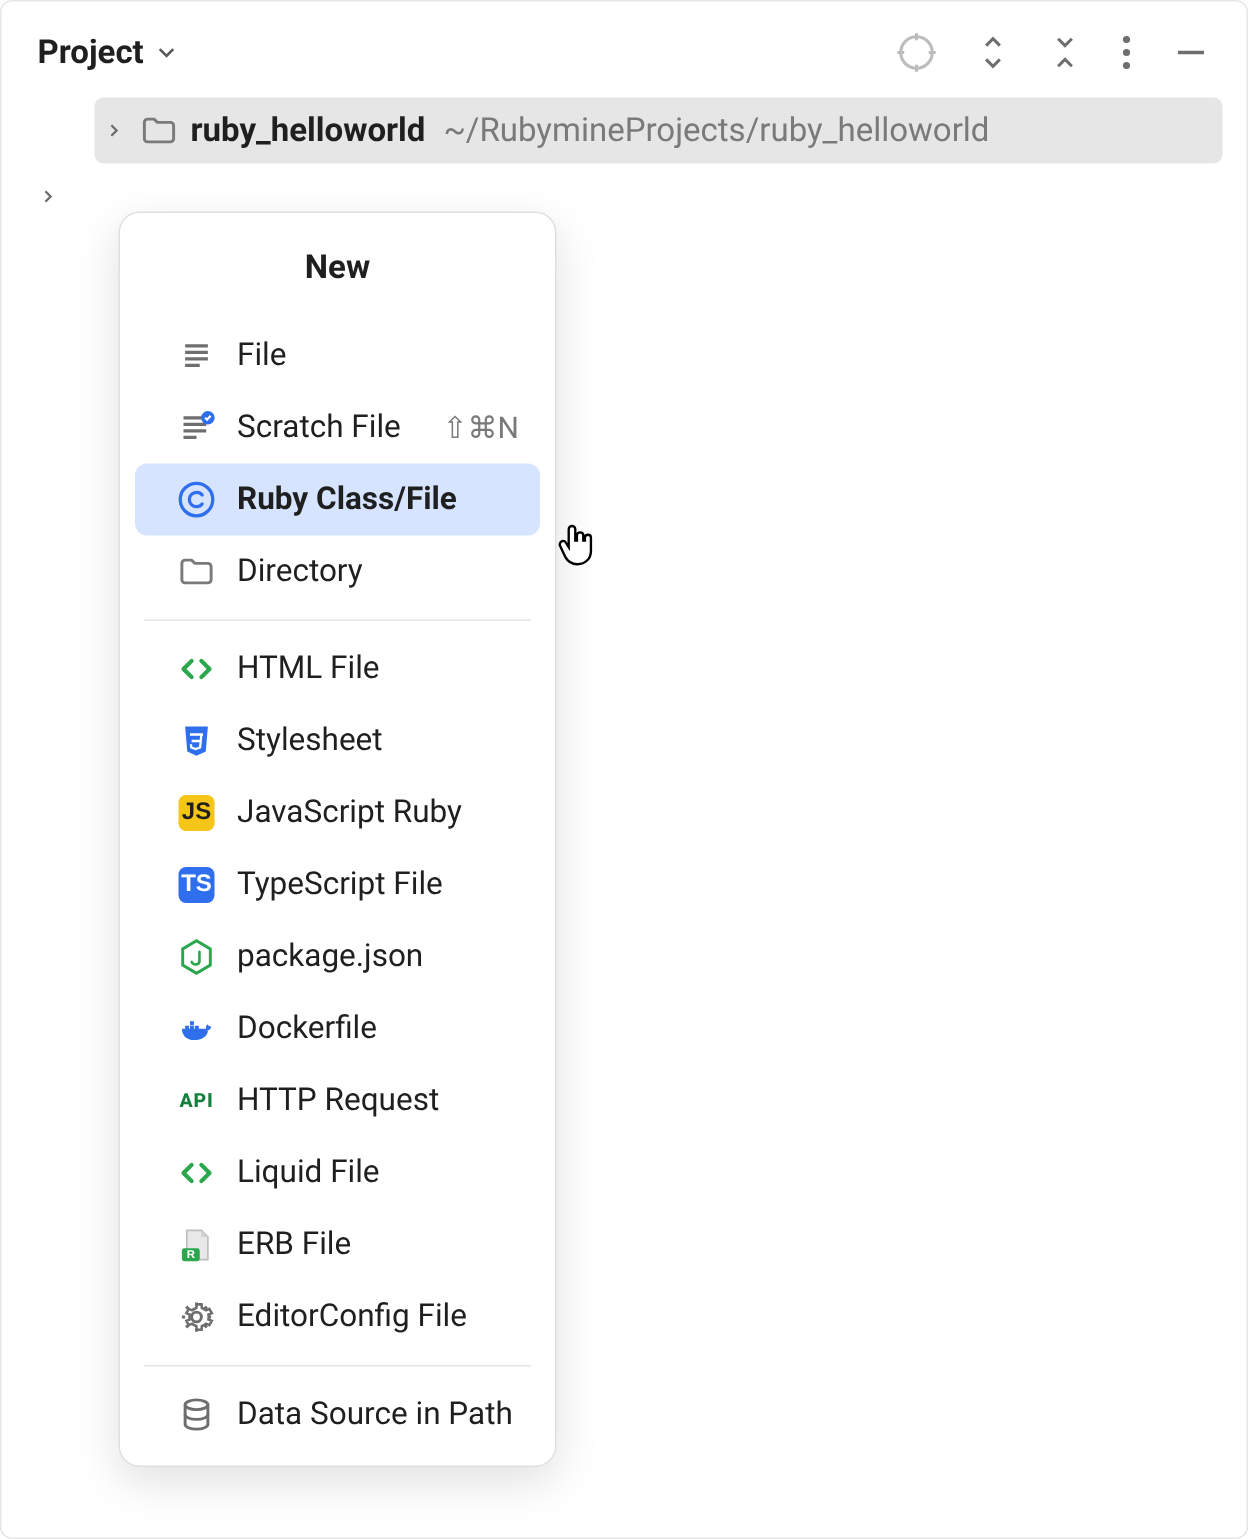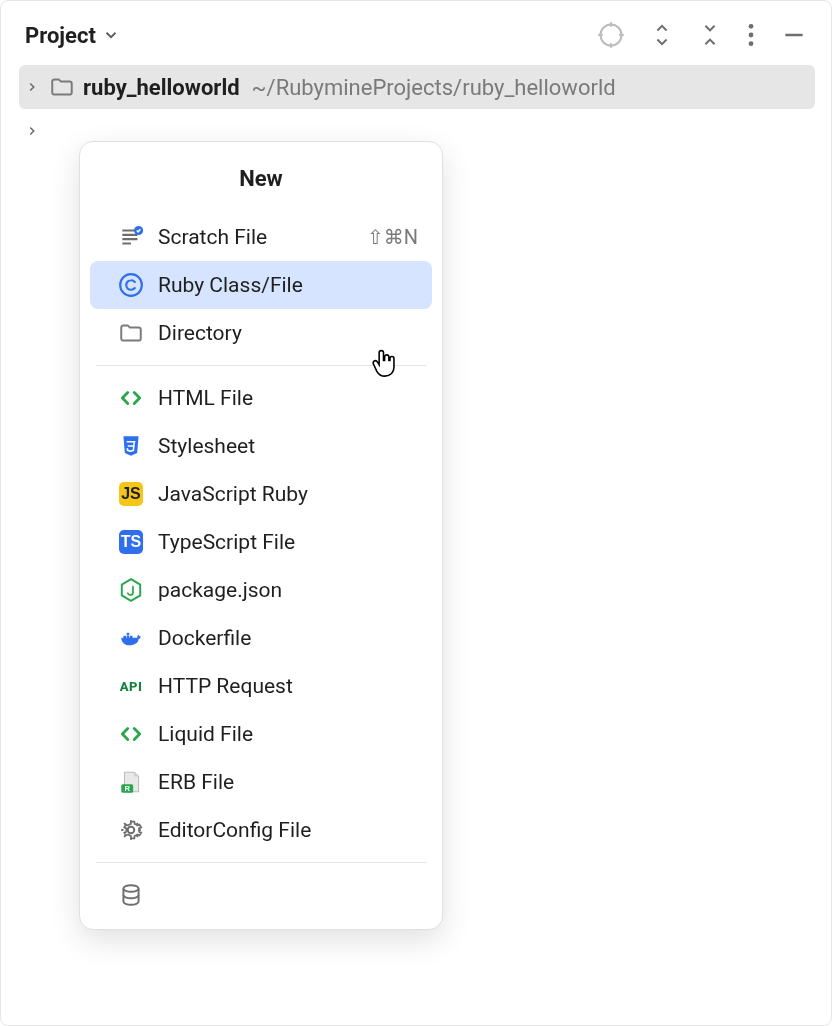--- a/index.html
+++ b/index.html
@@ -46,37 +46,38 @@
   .tree-row {
     display: flex;
     align-items: center;
     gap: 8px;
     height: 44px;
     padding: 0 10px 0 4px;
     border-radius: 6px;
   }
   .tree-row.selected {
     background: #e6e6e6;
+    margin-left: 44px;
   }
   .tree-arrow {
     color: #5a5a5a;
     display:inline-flex;
     width:18px;
     justify-content:center;
   }
   .folder-icon { color:#6e6e6e; display:inline-flex; }
   .tree-label { font-size: 22px; font-weight:700; color:#1f1f1f; }
   .tree-path { font-size: 22px; color:#7a7a7a; margin-left: 4px;}
   .tree-row2 { display:flex; align-items:center; height:44px; padding-left:4px;}
   
   .popup {
     position: absolute;
     left: 78px;
     top: 140px;
-    width: 364px;
+    width: 292px;
     background: #fff;
     border: 1px solid #e0e0e0;
     border-radius: 14px;
     box-shadow: 0 10px 30px rgba(0,0,0,0.12);
     padding-bottom: 10px;
   }
   .popup-title {
     text-align: center;
     font-size: 22px;
     font-weight: 700;
@@ -90,20 +91,21 @@
     height: 48px;
     padding: 0 14px 0 28px;
     font-size: 21px;
     color:#1f1f1f;
     cursor:pointer;
     border-radius: 8px;
     margin: 0 10px;
   }
   .menu-item.highlight {
     background: #d6e4ff;
+    font-weight: bold;
   }
   .menu-item .shortcut {
     margin-left: auto;
     color:#7a7a7a;
     font-size: 20px;
   }
   .sep {
     height:1px;
     background:#e4e4e4;
     margin: 8px 16px;
@@ -204,20 +206,31 @@
     </span>
   </div>
 </div>
 
 <div class="popup">
   <div class="popup-title">New</div>
   <div id="menu-container">
       <div class="menu-item">
         <span class="mi-icon">
           <svg width="26" height="26" viewBox="0 0 24 24" fill="none">
+            <line x1="5" y1="6" x2="19" y2="6" stroke="#6e6e6e" stroke-width="2"></line>
+            <line x1="5" y1="10" x2="19" y2="10" stroke="#6e6e6e" stroke-width="2"></line>
+            <line x1="5" y1="14" x2="19" y2="14" stroke="#6e6e6e" stroke-width="2"></line>
+            <line x1="5" y1="18" x2="14" y2="18" stroke="#6e6e6e" stroke-width="2"></line>
+          </svg>
+        </span>
+        <span>File</span>
+      </div>
+      <div class="menu-item">
+        <span class="mi-icon">
+          <svg width="26" height="26" viewBox="0 0 24 24" fill="none">
             <line x1="4" y1="6" x2="18" y2="6" stroke="#6e6e6e" stroke-width="2"></line>
             <line x1="4" y1="10" x2="18" y2="10" stroke="#6e6e6e" stroke-width="2"></line>
             <line x1="4" y1="14" x2="18" y2="14" stroke="#6e6e6e" stroke-width="2"></line>
             <line x1="4" y1="18" x2="12" y2="18" stroke="#6e6e6e" stroke-width="2"></line>
             <circle cx="19" cy="6" r="4.2" fill="#2f6fed"></circle>
             <path d="M17.3 6l1.2 1.2 2.2-2.4" stroke="#fff" stroke-width="1.4" fill="none"></path>
           </svg>
         </span>
         <span>Scratch File</span>
         <span class="shortcut">⇧⌘N</span>
@@ -330,20 +343,21 @@
       </div>
       <div class="sep"></div>
       <div class="menu-item">
         <span class="mi-icon">
           <svg width="26" height="26" viewBox="0 0 24 24" fill="none">
             <ellipse cx="12" cy="6" rx="7" ry="3" stroke="#6e6e6e" stroke-width="1.8"></ellipse>
             <path d="M5 6v12c0 1.7 3.1 3 7 3s7-1.3 7-3V6" stroke="#6e6e6e" stroke-width="1.8" fill="none"></path>
             <path d="M5 12c0 1.7 3.1 3 7 3s7-1.3 7-3" stroke="#6e6e6e" stroke-width="1.8" fill="none"></path>
           </svg>
         </span>
+        <span>Data Source in Path</span>
       </div>
     </div>
 </div>
 
 <span class="cursor-hand">
   <svg width="30" height="34" viewBox="0 0 24 28">
     <path d="M8 12V4.8c0-1 .8-1.8 1.8-1.8S11.6 3.8 11.6 4.8V11h.9V8.2c0-1 .8-1.7 1.75-1.7s1.75.7 1.75 1.7V11h.9V9.4c0-.95.75-1.6 1.65-1.6s1.65.65 1.65 1.6v7.3c0 4-2.8 7.3-7.5 7.3-3.3 0-5.2-1.5-6.7-4.2L3.3 14c-.5-.9-.2-2 .7-2.5.9-.5 2-.15 2.5.75L8 14.6V12z" fill="#fff" stroke="#000" stroke-width="1.3"></path>
   </svg>
 </span>
 

